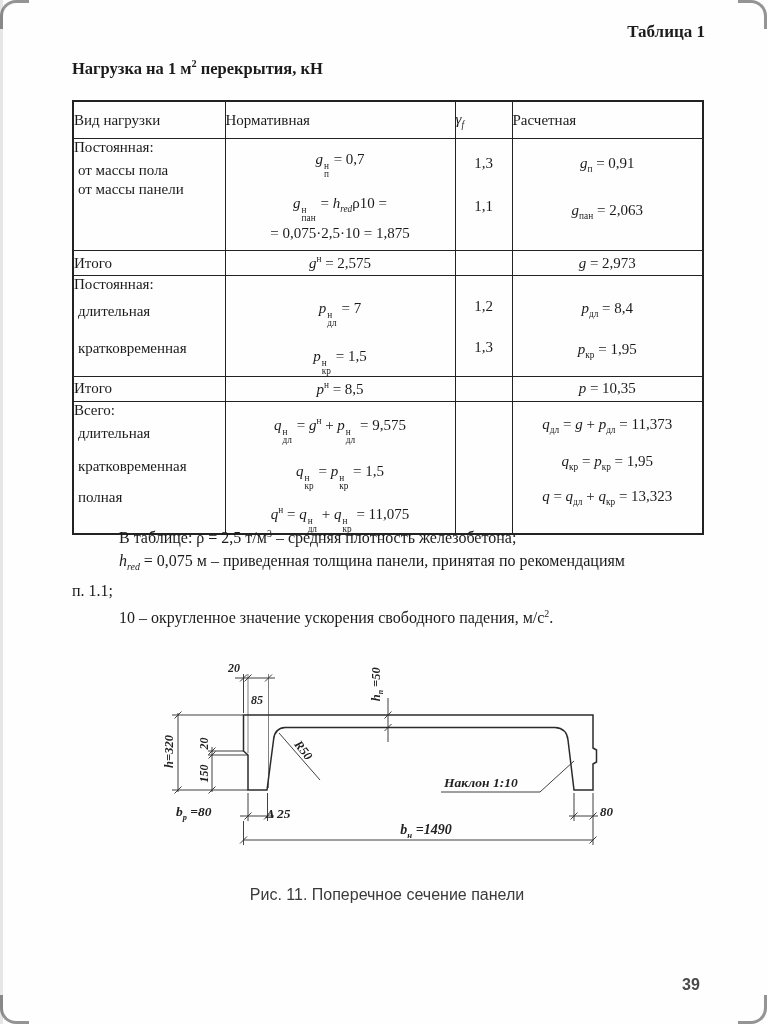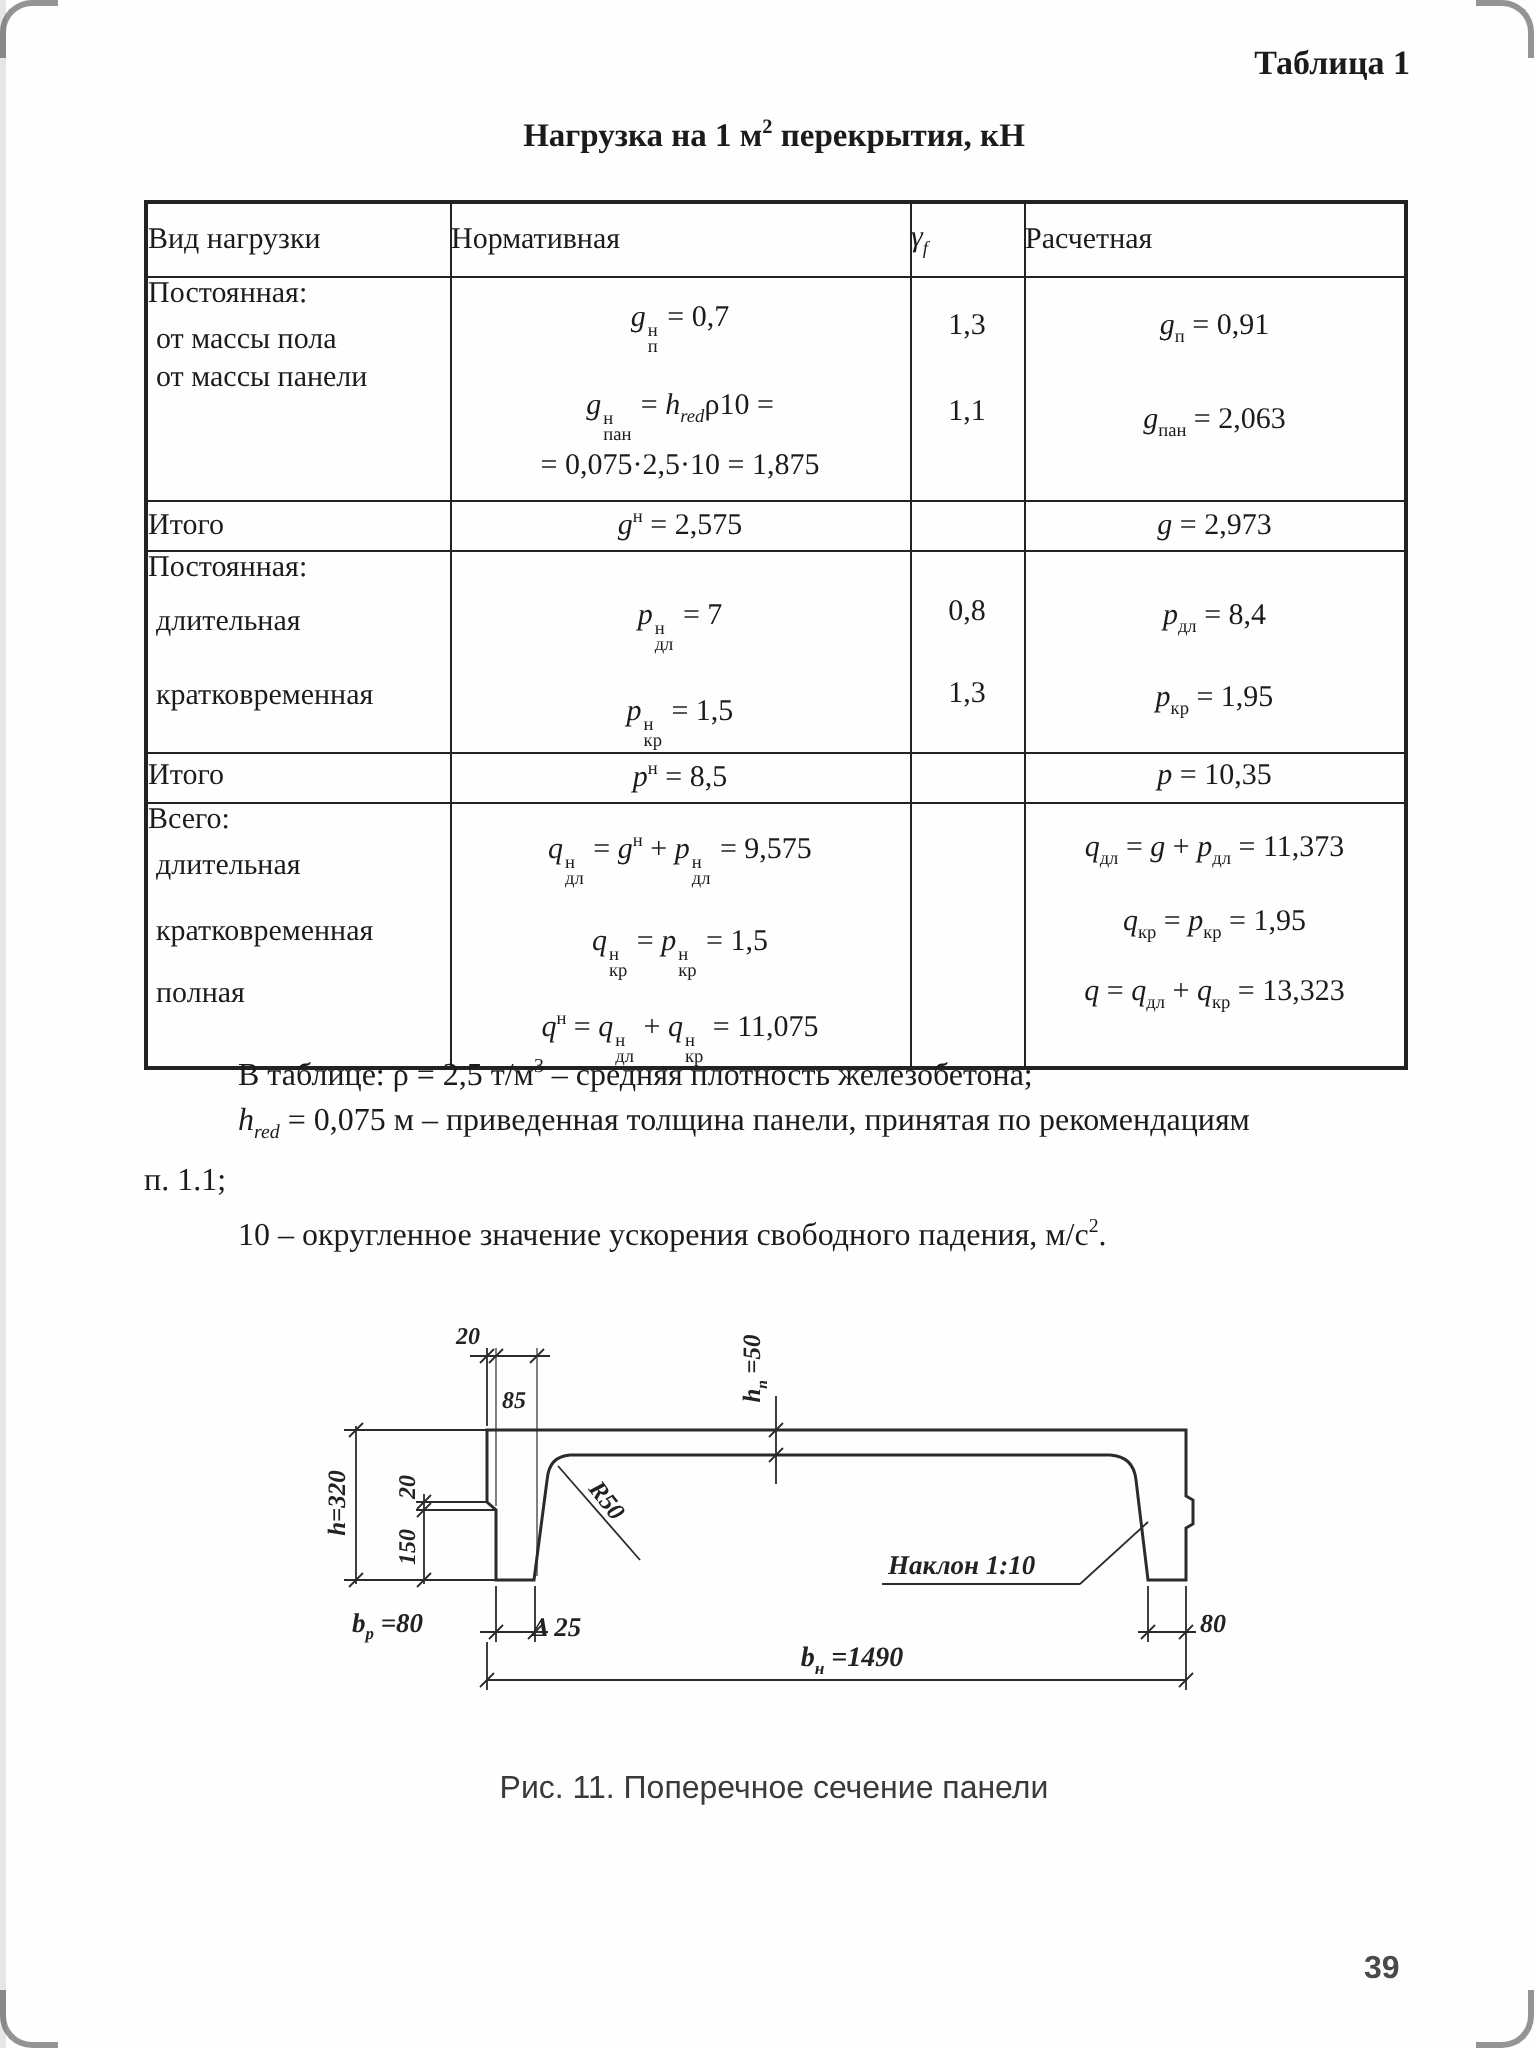--- a/index.html
+++ b/index.html
@@ -7,21 +7,21 @@
         font-family:"Liberation Serif", serif;color:#1b1b1b;}
   .page-edge{position:absolute;left:0;top:0;bottom:0;width:3px;background:#e6e6e6;}
   .corner{position:absolute;width:26px;height:26px;border:3px solid #2c2c2c;opacity:.5;}
   .corner.tl{top:0;left:0;border-right:none;border-bottom:none;border-radius:16px 0 0 0;}
   .corner.tr{top:0;right:0;border-left:none;border-bottom:none;border-radius:0 16px 0 0;}
   .corner.bl{bottom:0;left:0;border-right:none;border-top:none;border-radius:0 0 0 16px;}
   .corner.br{bottom:0;right:0;border-left:none;border-top:none;border-radius:0 0 16px 0;}
 
   .corner-label{position:absolute;top:22px;right:62px;font-weight:600;
         font-size:17px;font-family:"Liberation Serif",serif;}
-  .doc-title{position:absolute;top:58px;left:72px;width:630px;text-align:center;
+  .doc-title{position:absolute;top:58px;left:72px;width:630px;text-align:left;
         font-weight:bold;font-size:16.5px;}
 
   
   table.loads{position:absolute;left:72px;top:100px;width:630px;border-collapse:collapse;
         table-layout:fixed;font-size:15px;}
   table.loads td,table.loads th{border:1.5px solid #222;vertical-align:top;padding:0;
         font-weight:normal;position:relative;}
   table.loads{border:2px solid #222;}
   th.hdr{text-align:left;height:36px;vertical-align:middle !important;font-size:15px;}
   .c-label{padding:3px 4px 2px 7px;text-align:left;font-family:Liberation Serif, serif;}
@@ -144,21 +144,21 @@
         <div class="frm mt24"><i>p</i><span class="ss">
                 <span>н</span>
                 <span>дл</span>
               </span> = 7</div>
         <div class="frm mt20"><i>p</i><span class="ss">
                 <span>н</span>
                 <span>кр</span>
               </span> = 1,5</div>
       </td>
       <td class="cent">
-        <div class="mt22">0,8</div>
+        <div class="mt22">1,2</div>
         <div class="mt24">1,3</div>
       </td>
       <td class="cent">
         <div class="frm mt24"><i>p</i><sub>дл</sub> = 8,4</div>
         <div class="frm mt22"><i>p</i><sub>кр</sub> = 1,95</div>
       </td>
     </tr>
 
     <tr class="h-tot tot-row">
       <td class="tot-label">Итого</td>

